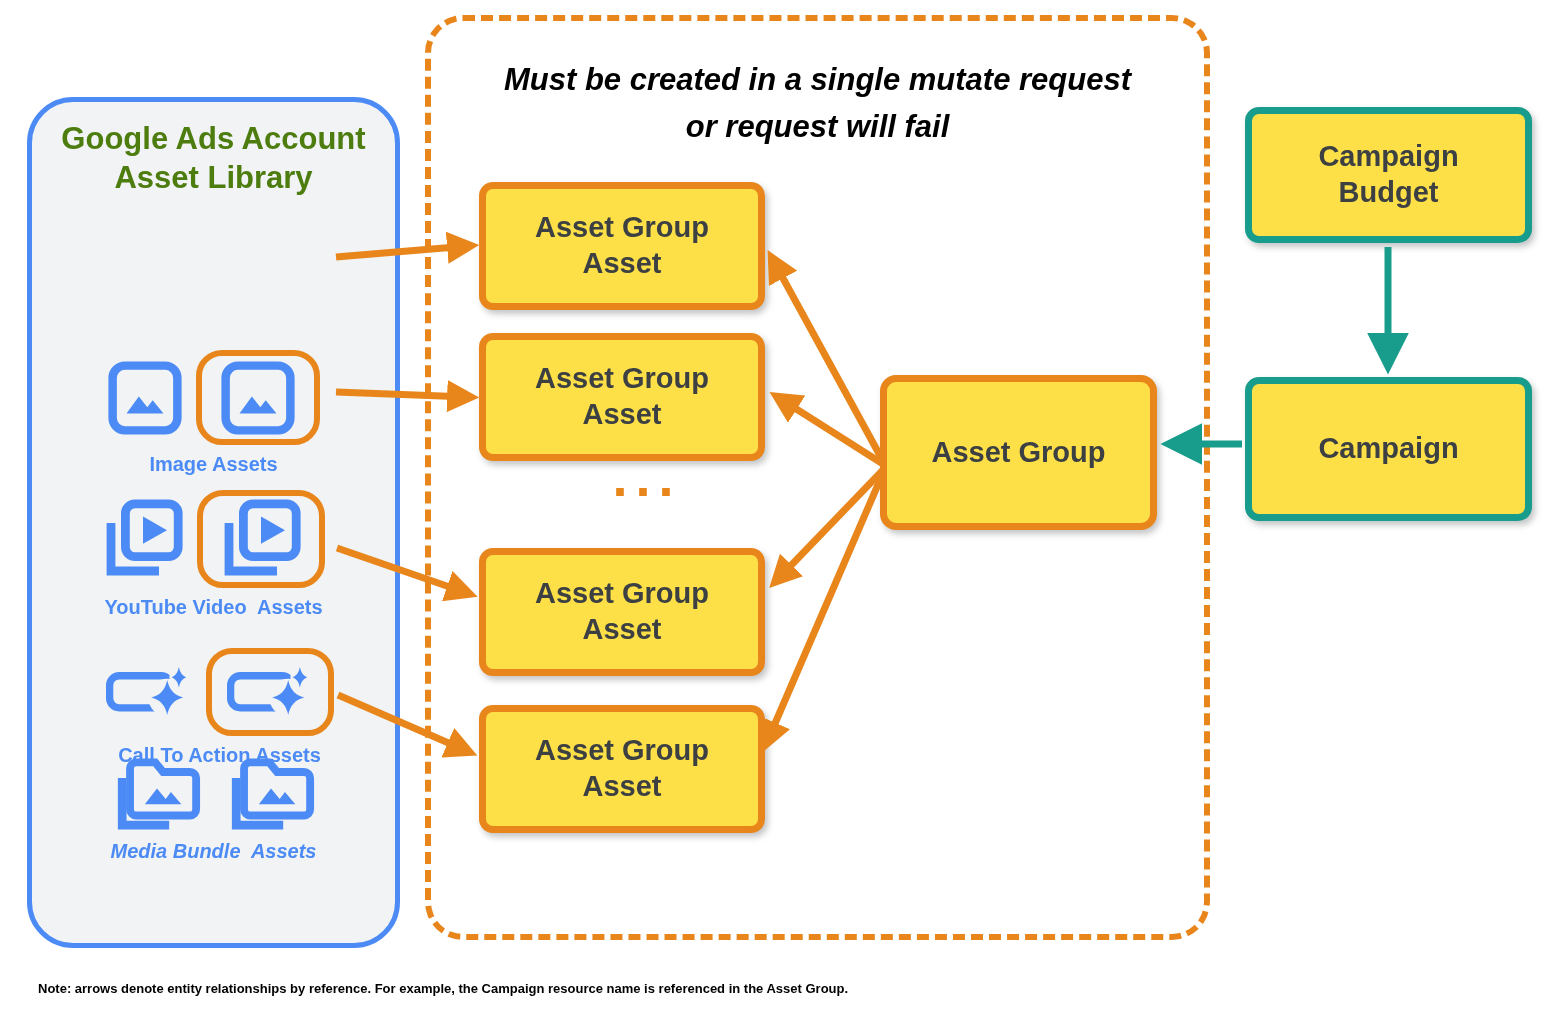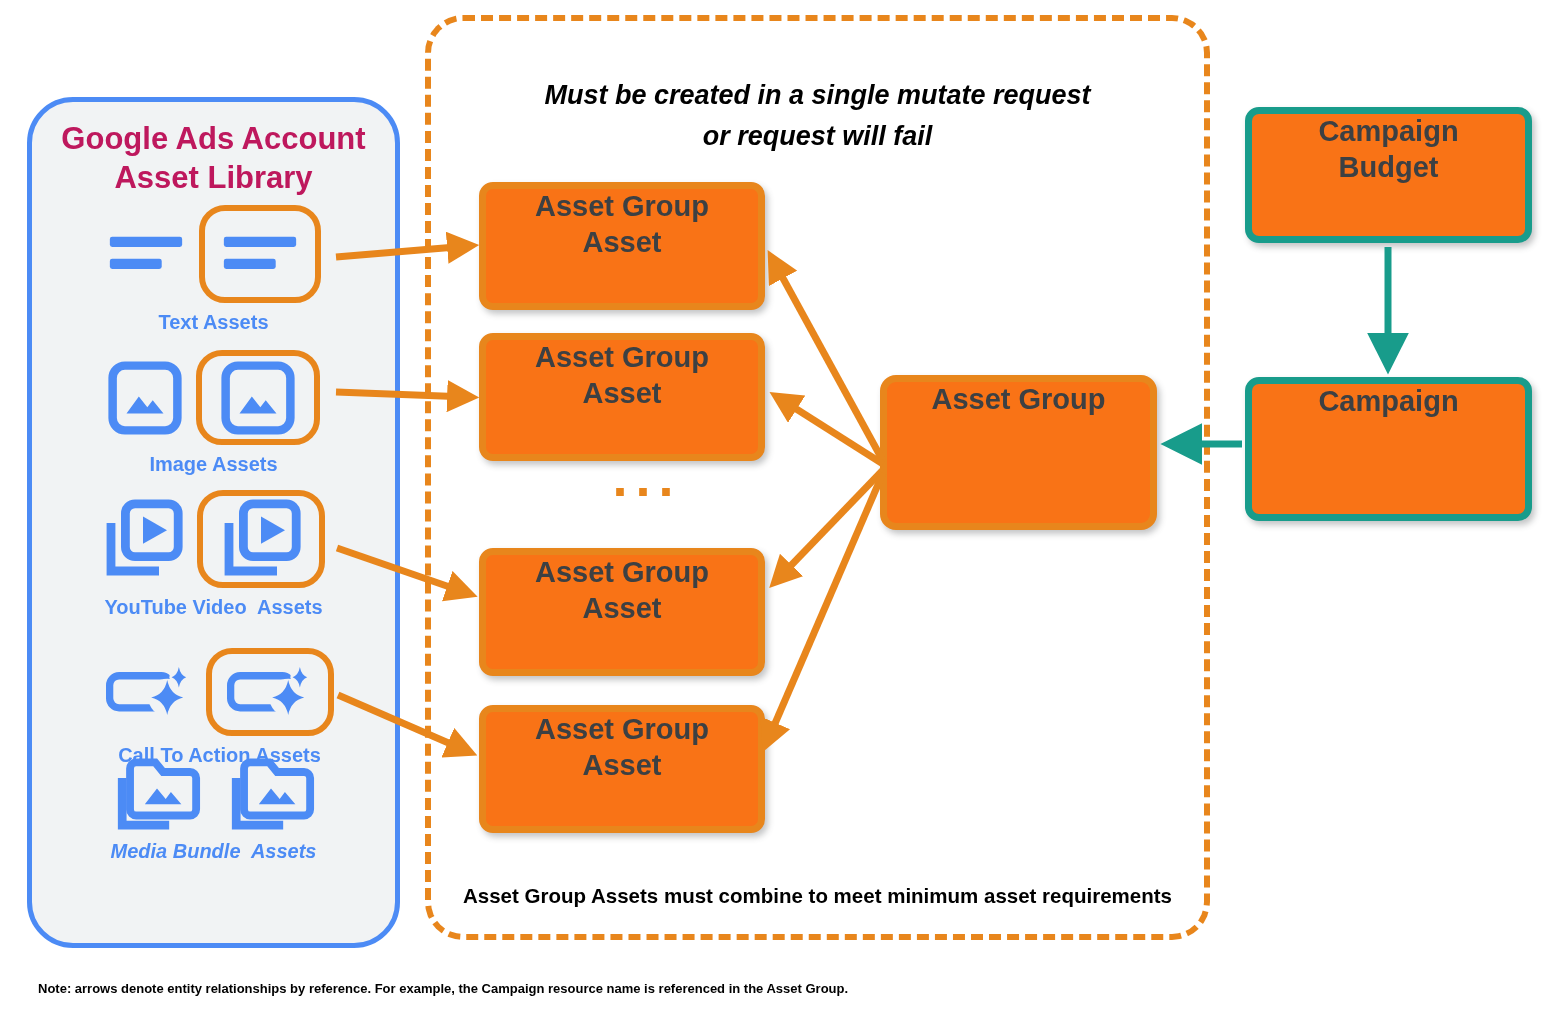--- a/index.html
+++ b/index.html
@@ -1,47 +1,47 @@
 <!DOCTYPE html>
 <html><head>
 <meta charset="utf-8">
 <style>
   html,body{margin:0;padding:0;background:#fff;}
   #canvas{position:relative;width:1552px;height:1017px;background:#fff;
           font-family:"Liberation Sans",sans-serif;overflow:hidden;}
 
   
-  .node{position:absolute;display:flex;justify-content:center;
-        text-align:center;background:#f97316;box-sizing:border-box;color:#3C4043;
+  .node{position:absolute;display:flex;align-items:center;justify-content:center;
+        text-align:center;background:#fde047;box-sizing:border-box;color:#3C4043;
         font-weight:bold;font-size:29px;line-height:1.24;border-radius:14px;
         box-shadow:3px 4px 6px rgba(60,64,67,.30);}
   .orange-node{border:7px solid #E8861C;}
   .teal-node{border:7px solid #189C8B;}
 
   
   .library{position:absolute;left:27px;top:97px;width:373px;height:851px;
            border:5px solid #4C8BF5;border-radius:46px;background:#F1F3F4;box-sizing:border-box;}
   .library-title{position:absolute;top:18px;left:0;right:0;margin:0;text-align:center;
-           font-size:31px;line-height:1.25;font-weight:bold;color:#be185d;}
+           font-size:31px;line-height:1.25;font-weight:bold;color:#4d7c0f;}
   .asset-row{position:absolute;left:0;right:0;display:flex;flex-direction:column;align-items:center;}
   .icon-pair{display:flex;align-items:center;gap:14px;}
   .hl{border:6px solid #E8861C;border-radius:26px;display:flex;align-items:center;
       justify-content:center;box-sizing:border-box;}
   .asset-label{margin-top:8px;font-size:20px;font-weight:bold;color:#4C8BF5;white-space:pre-wrap;}
   .row-text{top:103px;}  .row-image{top:248px;} .row-video{top:388px;}
   .row-cta{top:546px;margin-left:12px;}   .row-media{top:650px;font-style:italic;}
   .hl-text{width:122px;height:98px;}  .hl-image{width:124px;height:95px;}
   .hl-video{width:128px;height:98px;} .hl-cta{width:128px;height:88px;}
   .ic{display:block;}
 
   
   .dashed{position:absolute;left:425px;top:15px;width:785px;height:925px;
           border:6px dashed #E8861C;border-radius:38px;background:#fff;box-sizing:border-box;}
   .dashed-title{position:absolute;top:36px;left:0;right:0;text-align:center;
-          font-style:italic;font-weight:bold;font-size:27px;line-height:1.5;color:#000;margin-top:18px;}
+          font-style:italic;font-weight:bold;font-size:31px;line-height:1.5;color:#000;}
   .aga{position:absolute;left:48px;width:286px;height:128px;}
   .aga span{max-width:200px;}
   .aga-1{top:161px;} .aga-2{top:312px;} .aga-3{top:527px;} .aga-4{top:684px;}
   .ellipsis{position:absolute;top:429px;left:0;width:432px;text-align:center;
           color:#E8861C;font-size:54px;font-weight:bold;letter-spacing:8px;line-height:1;}
   .dashed-caption{position:absolute;bottom:26px;left:0;right:0;text-align:center;
           font-size:20.5px;font-weight:bold;color:#000;}
 
   
   .asset-group{left:880px;top:375px;width:277px;height:155px;border-radius:16px;}
@@ -86,33 +86,20 @@
         <path d="M10 30 V84 H64" fill="none" stroke="#4C8BF5" stroke-width="10"></path>
         <path d="M26 12 h22 l9 11 h31 a7 7 0 0 1 7 7 v36 a7 7 0 0 1 -7 7 H26 a7 7 0 0 1 -7 -7 V19 a7 7 0 0 1 7 -7 Z" fill="#F1F3F4" stroke="#4C8BF5" stroke-width="9"></path>
         <path d="M36 60 L50 42 L60 54 L66 46 L78 60 Z" fill="#4C8BF5"></path>
       </symbol>
     </defs>
   </svg>
 
   <section class="library">
     <h2 class="library-title">Google Ads Account Asset Library</h2>
 
-    <div class="asset-row row-text">
-      <div class="icon-pair">
-        <svg class="ic" width="78" height="44">
-            <use href="#i-text"></use>
-          </svg>
-        <div class="hl hl-text">
-          <svg class="ic" width="78" height="44">
-              <use href="#i-text"></use>
-            </svg>
-        </div>
-      </div>
-      <div class="asset-label">Text Assets</div>
-    </div>
 
     <div class="asset-row row-image">
       <div class="icon-pair">
         <svg class="ic" width="74" height="74">
             <use href="#i-image"></use>
           </svg>
         <div class="hl hl-image">
           <svg class="ic" width="74" height="74">
               <use href="#i-image"></use>
             </svg>
@@ -175,21 +162,20 @@
       <span>Asset Group Asset</span>
     </div>
     <div class="ellipsis">...</div>
     <div class="node orange-node aga aga-3">
       <span>Asset Group Asset</span>
     </div>
     <div class="node orange-node aga aga-4">
       <span>Asset Group Asset</span>
     </div>
 
-    <div class="dashed-caption">Asset Group Assets must combine to meet minimum asset requirements</div>
   </section>
 
   <div class="node orange-node asset-group">
     <span>Asset Group</span>
   </div>
   <div class="node teal-node campaign-budget">
     <span>Campaign Budget</span>
   </div>
   <div class="node teal-node campaign">
     <span>Campaign</span>

